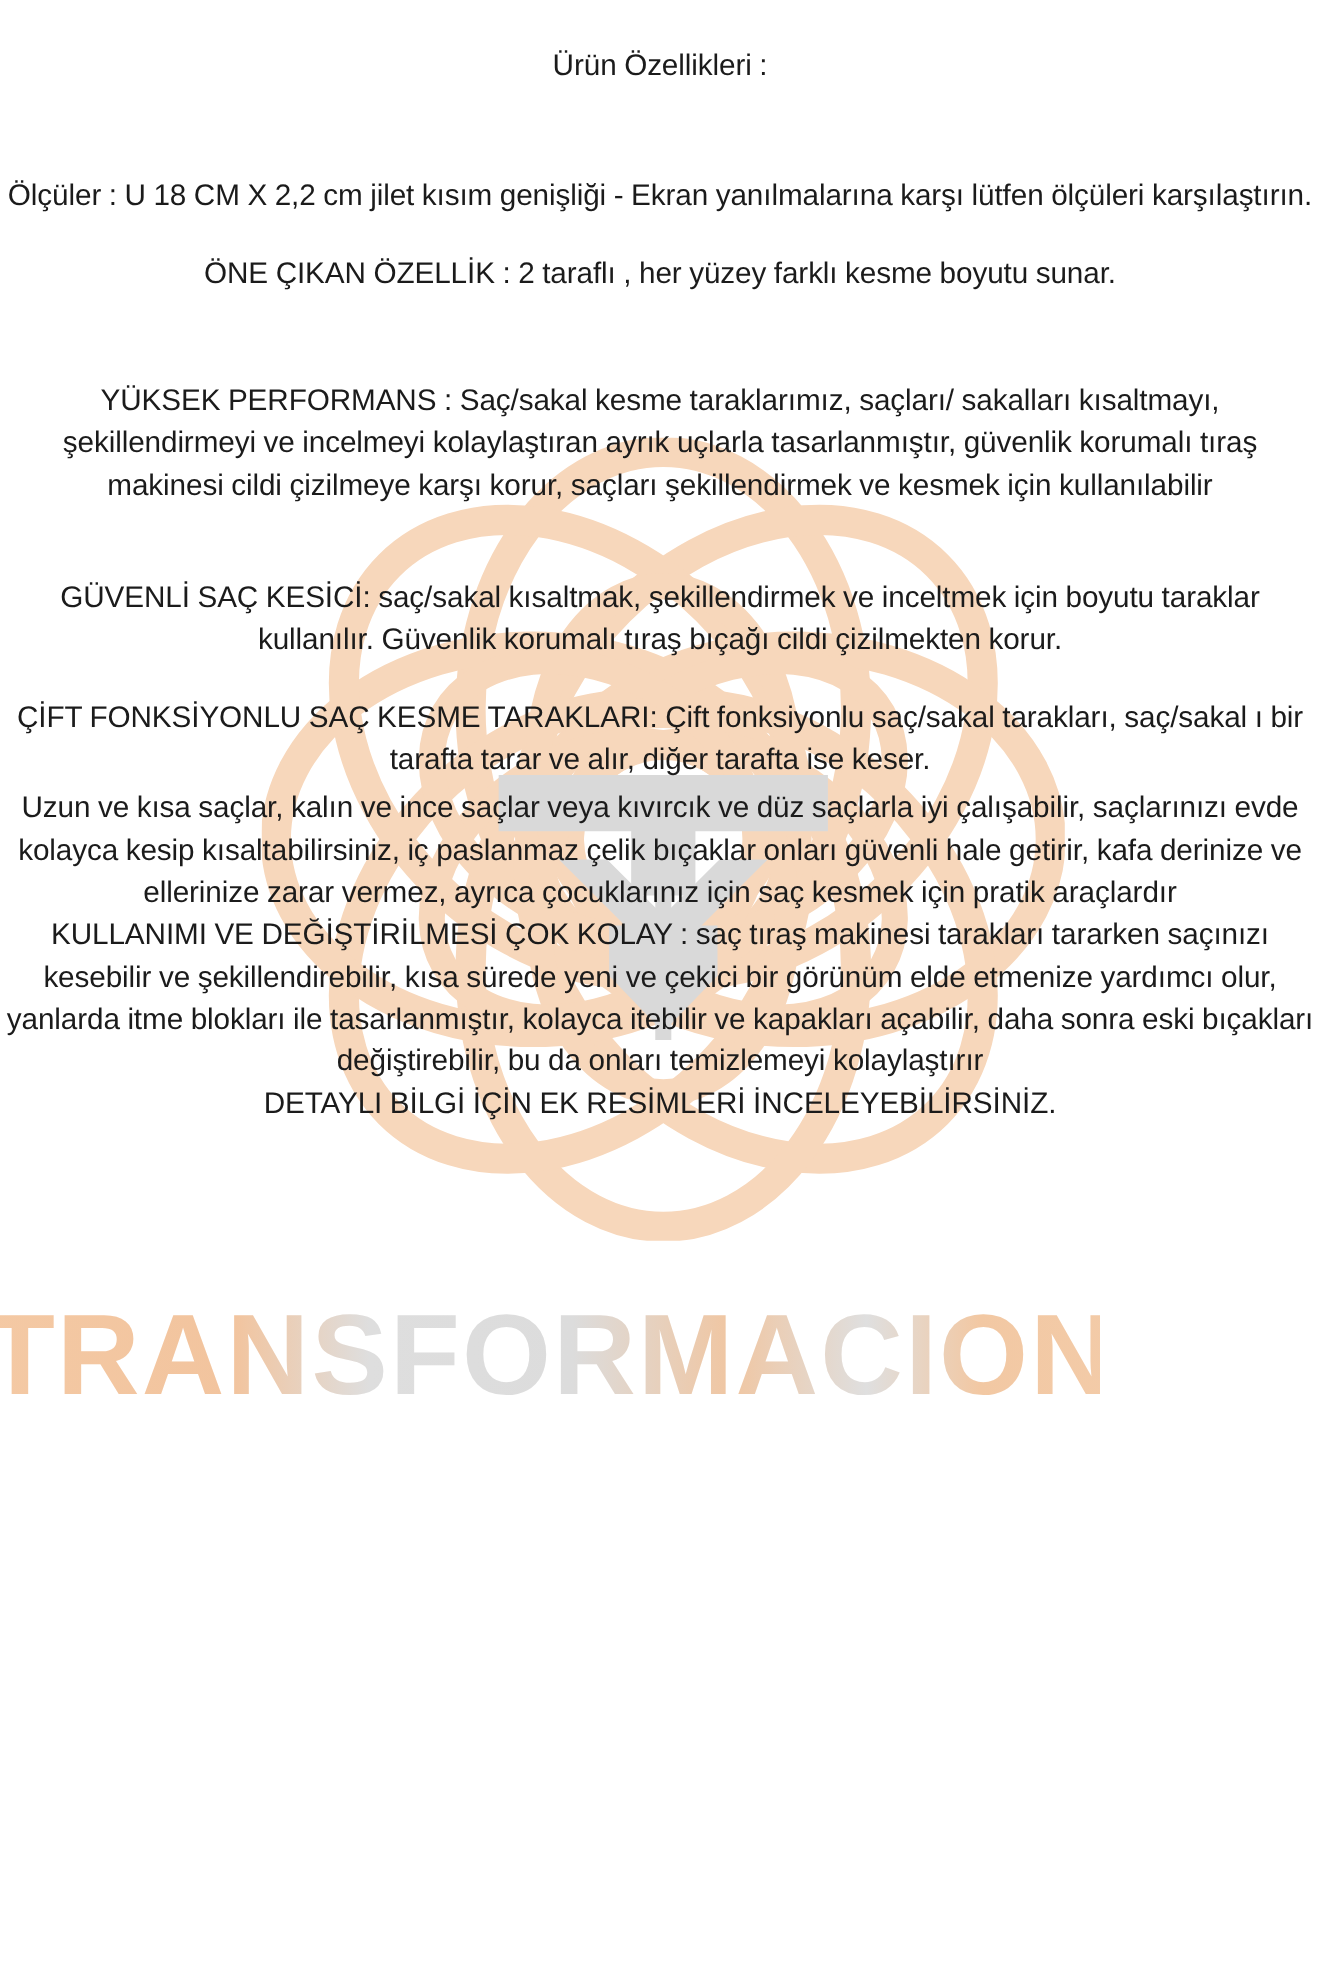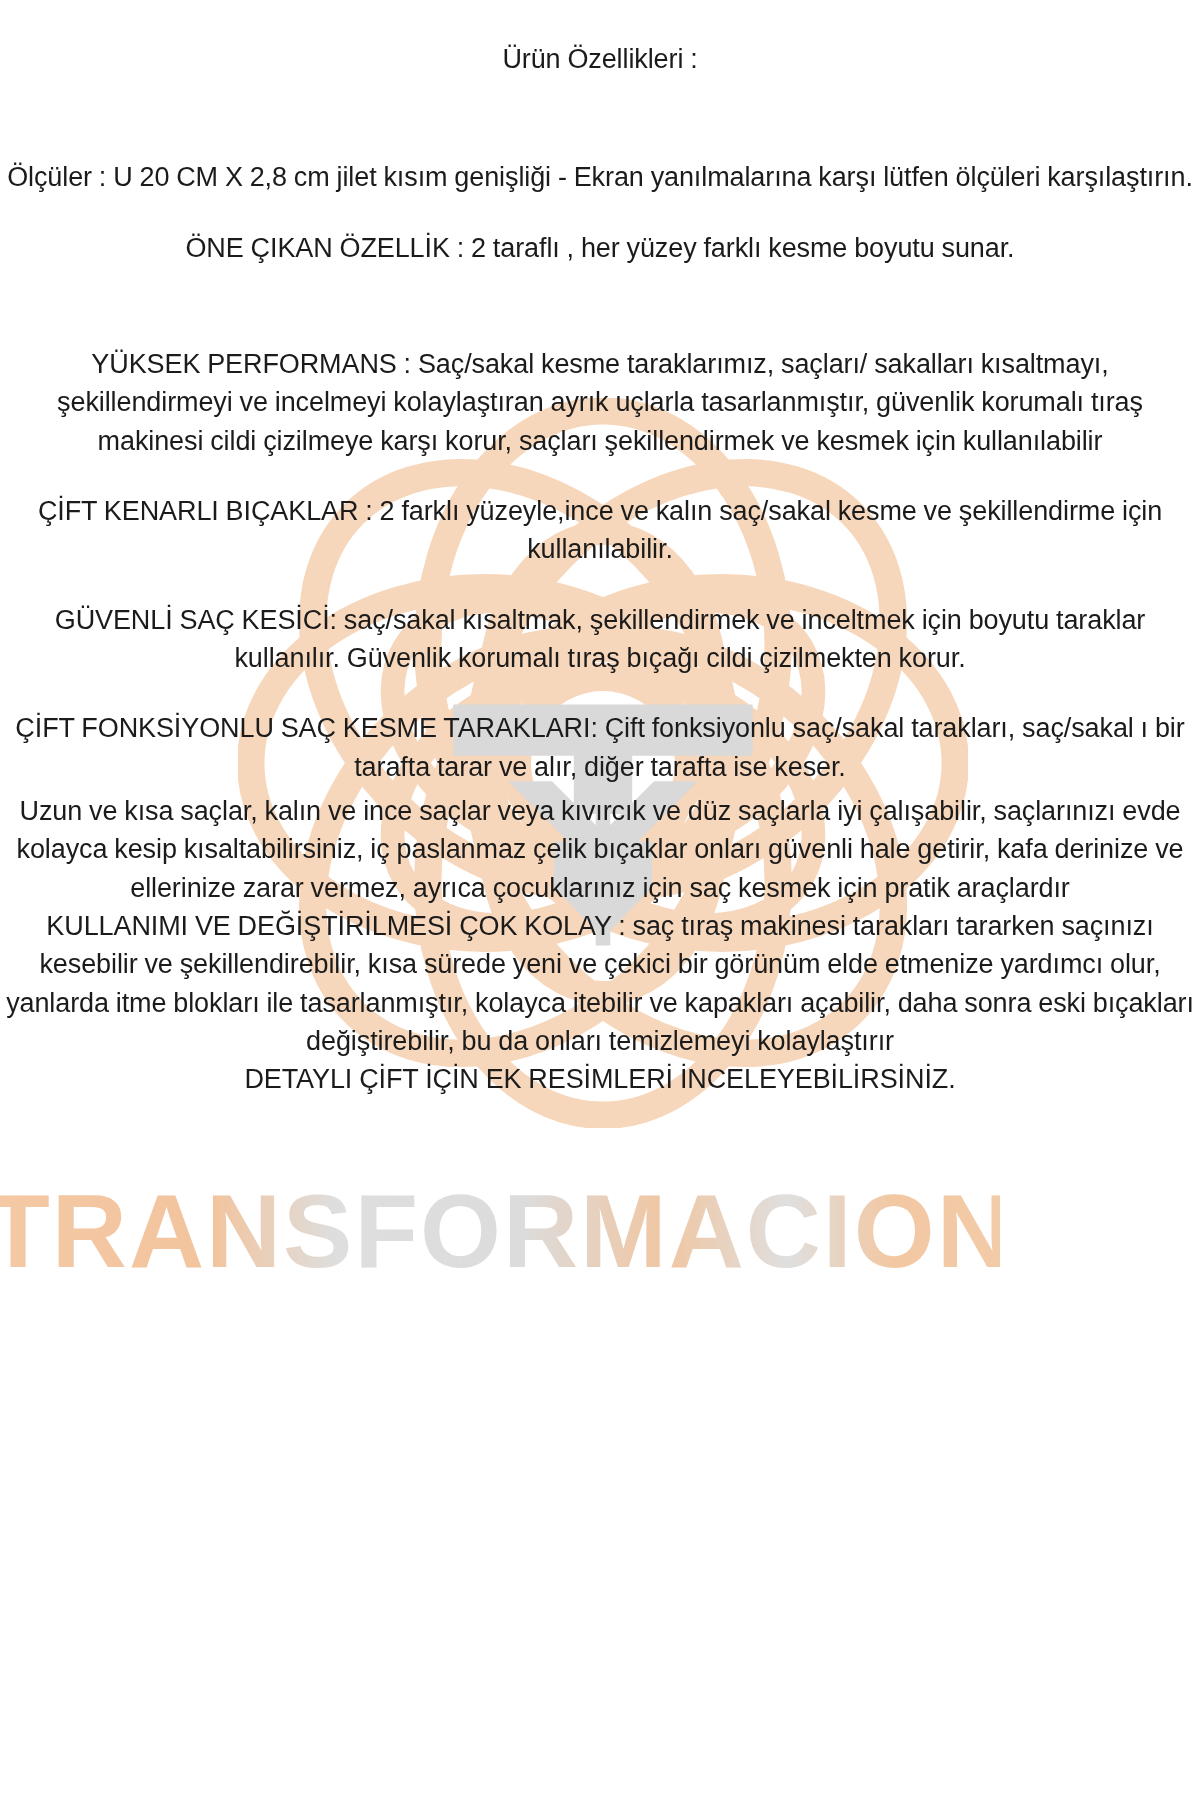--- a/index.html
+++ b/index.html
@@ -136,39 +136,38 @@
     </div>
   </div>
 
   <div class="content">
 
     <div class="block title">Ürün Özellikleri :</div>
 
     <div class="gap-lg"></div>
 
     <div class="gap-md"></div>
-    <div class="block wider">Ölçüler : U 20 CM X 2,8 cm jilet kısım genişliği - Ekran yanılmalarına karşı lütfen ölçüleri karşılaştırın.</div>
+    <div class="block wider">Ölçüler : U 18 CM X 2,2 cm jilet kısım genişliği - Ekran yanılmalarına karşı lütfen ölçüleri karşılaştırın.</div>
 
     <div class="gap-md"></div>
     <div class="block">ÖNE ÇIKAN ÖZELLİK : 2 taraflı , her yüzey farklı kesme boyutu sunar.</div>
 
     <div class="gap-xl"></div>
     <div class="block wider">YÜKSEK PERFORMANS : Saç/sakal kesme taraklarımız, saçları/ sakalları kısaltmayı, şekillendirmeyi ve incelmeyi kolaylaştıran ayrık uçlarla tasarlanmıştır, güvenlik korumalı tıraş makinesi cildi çizilmeye karşı korur, saçları şekillendirmek ve kesmek için kullanılabilir</div>
 
     <div class="gap-md"></div>
-    <div class="block wider">ÇİFT KENARLI BIÇAKLAR : 2 farklı yüzeyle,ince ve kalın saç/sakal kesme ve şekillendirme için kullanılabilir.</div>
 
     <div class="gap-md"></div>
     <div class="block wider">GÜVENLİ SAÇ KESİCİ: saç/sakal kısaltmak, şekillendirmek ve inceltmek için boyutu taraklar kullanılır. Güvenlik korumalı tıraş bıçağı cildi çizilmekten korur.</div>
 
     <div class="gap-md"></div>
     <div class="block wide">ÇİFT FONKSİYONLU SAÇ KESME TARAKLARI: Çift fonksiyonlu saç/sakal tarakları, saç/sakal ı bir tarafta tarar ve alır, diğer tarafta ise keser.</div>
 
     <div class="gap-xs"></div>
     <div class="block wider">Uzun ve kısa saçlar, kalın ve ince saçlar veya kıvırcık ve düz saçlarla iyi çalışabilir, saçlarınızı evde kolayca kesip kısaltabilirsiniz, iç paslanmaz çelik bıçaklar onları güvenli hale getirir, kafa derinize ve ellerinize zarar vermez, ayrıca çocuklarınız için saç kesmek için pratik araçlardır</div>
 
     <div class="block wider">KULLANIMI VE DEĞİŞTİRİLMESİ ÇOK KOLAY : saç tıraş makinesi tarakları tararken saçınızı kesebilir ve şekillendirebilir, kısa sürede yeni ve çekici bir görünüm elde etmenize yardımcı olur, yanlarda itme blokları ile tasarlanmıştır, kolayca itebilir ve kapakları açabilir, daha sonra eski bıçakları değiştirebilir, bu da onları temizlemeyi kolaylaştırır</div>
 
 
-    <div class="block">DETAYLI ÇİFT İÇİN EK RESİMLERİ İNCELEYEBİLİRSİNİZ.</div>
+    <div class="block">DETAYLI BİLGİ İÇİN EK RESİMLERİ İNCELEYEBİLİRSİNİZ.</div>
 
   </div>
 </div>
 
 </body></html>

